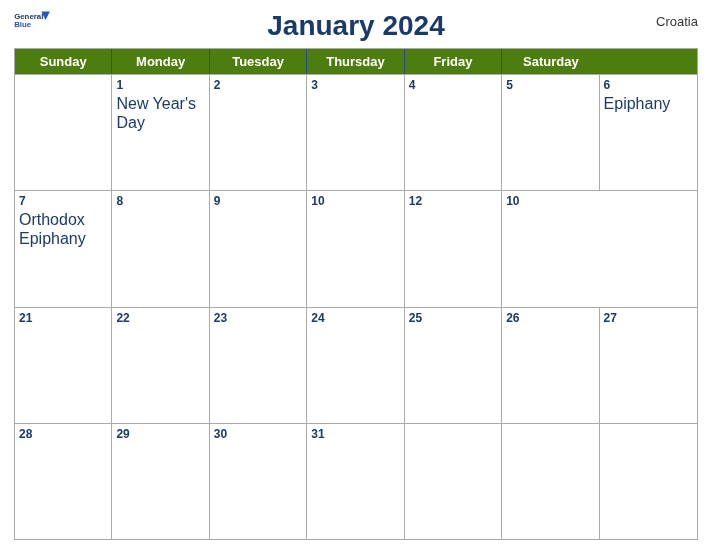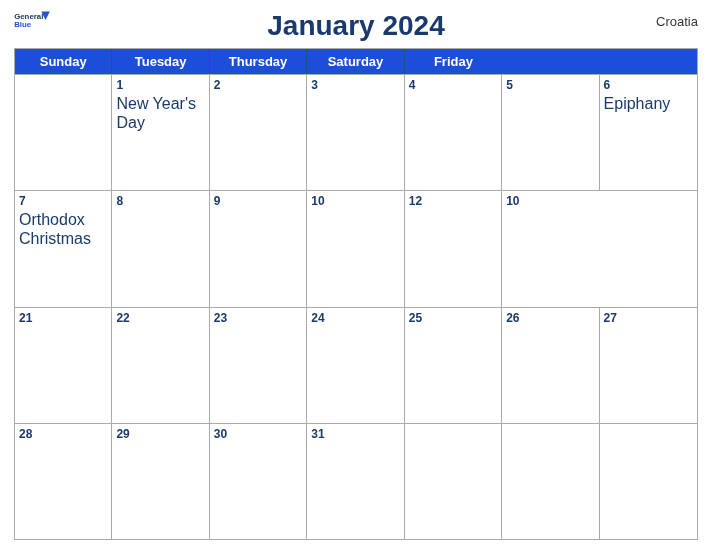--- a/index.html
+++ b/index.html
@@ -52,21 +52,21 @@
     }
     .calendar-grid {
       flex: 1;
       display: flex;
       flex-direction: column;
       border: 1px solid #aaa;
     }
     .day-headers {
       display: grid;
       grid-template-columns: repeat(7, 1fr);
-      background: #1d4ed8;
+      background: #4d7c0f;
     }
     .day-header {
       color: #fff;
       text-align: center;
       font-size: 13px;
       font-weight: bold;
       padding: 5px 2px;
       border-right: 1px solid #2a4a8b;
     }
     .day-header:last-child {
@@ -120,24 +120,25 @@
         <polygon points="38,2 50,2 44,14" fill="#2255cc"></polygon>
       </svg>
     </div>
     <h1 class="month-title">January 2024</h1>
     <div class="country-label">Croatia</div>
   </div>
 
   <div class="calendar-grid">
     <div class="day-headers">
     <div class="day-header">Sunday</div>
+        <div class="day-header">Monday</div>
         <div class="day-header">Tuesday</div>
         <div class="day-header">Thursday</div>
+        <div class="day-header">Friday</div>
         <div class="day-header">Saturday</div>
-        <div class="day-header">Friday</div>
       </div>
     <div class="weeks-container">
     <div class="week-row">
           <div class="day-cell sunday"></div>
           <div class="day-cell">
             <div class="day-num">1</div>
             <div class="event-text">New Year's Day</div>
           </div>
           <div class="day-cell">
             <div class="day-num">2</div>
@@ -152,21 +153,21 @@
             <div class="day-num">5</div>
           </div>
           <div class="day-cell">
             <div class="day-num">6</div>
             <div class="event-text">Epiphany</div>
           </div>
         </div>
         <div class="week-row">
           <div class="day-cell sunday">
             <div class="day-num">7</div>
-            <div class="event-text">Orthodox Christmas</div>
+            <div class="event-text">Orthodox Epiphany</div>
           </div>
           <div class="day-cell">
             <div class="day-num">8</div>
           </div>
           <div class="day-cell">
             <div class="day-num">9</div>
           </div>
           <div class="day-cell">
             <div class="day-num">10</div>
           </div>

